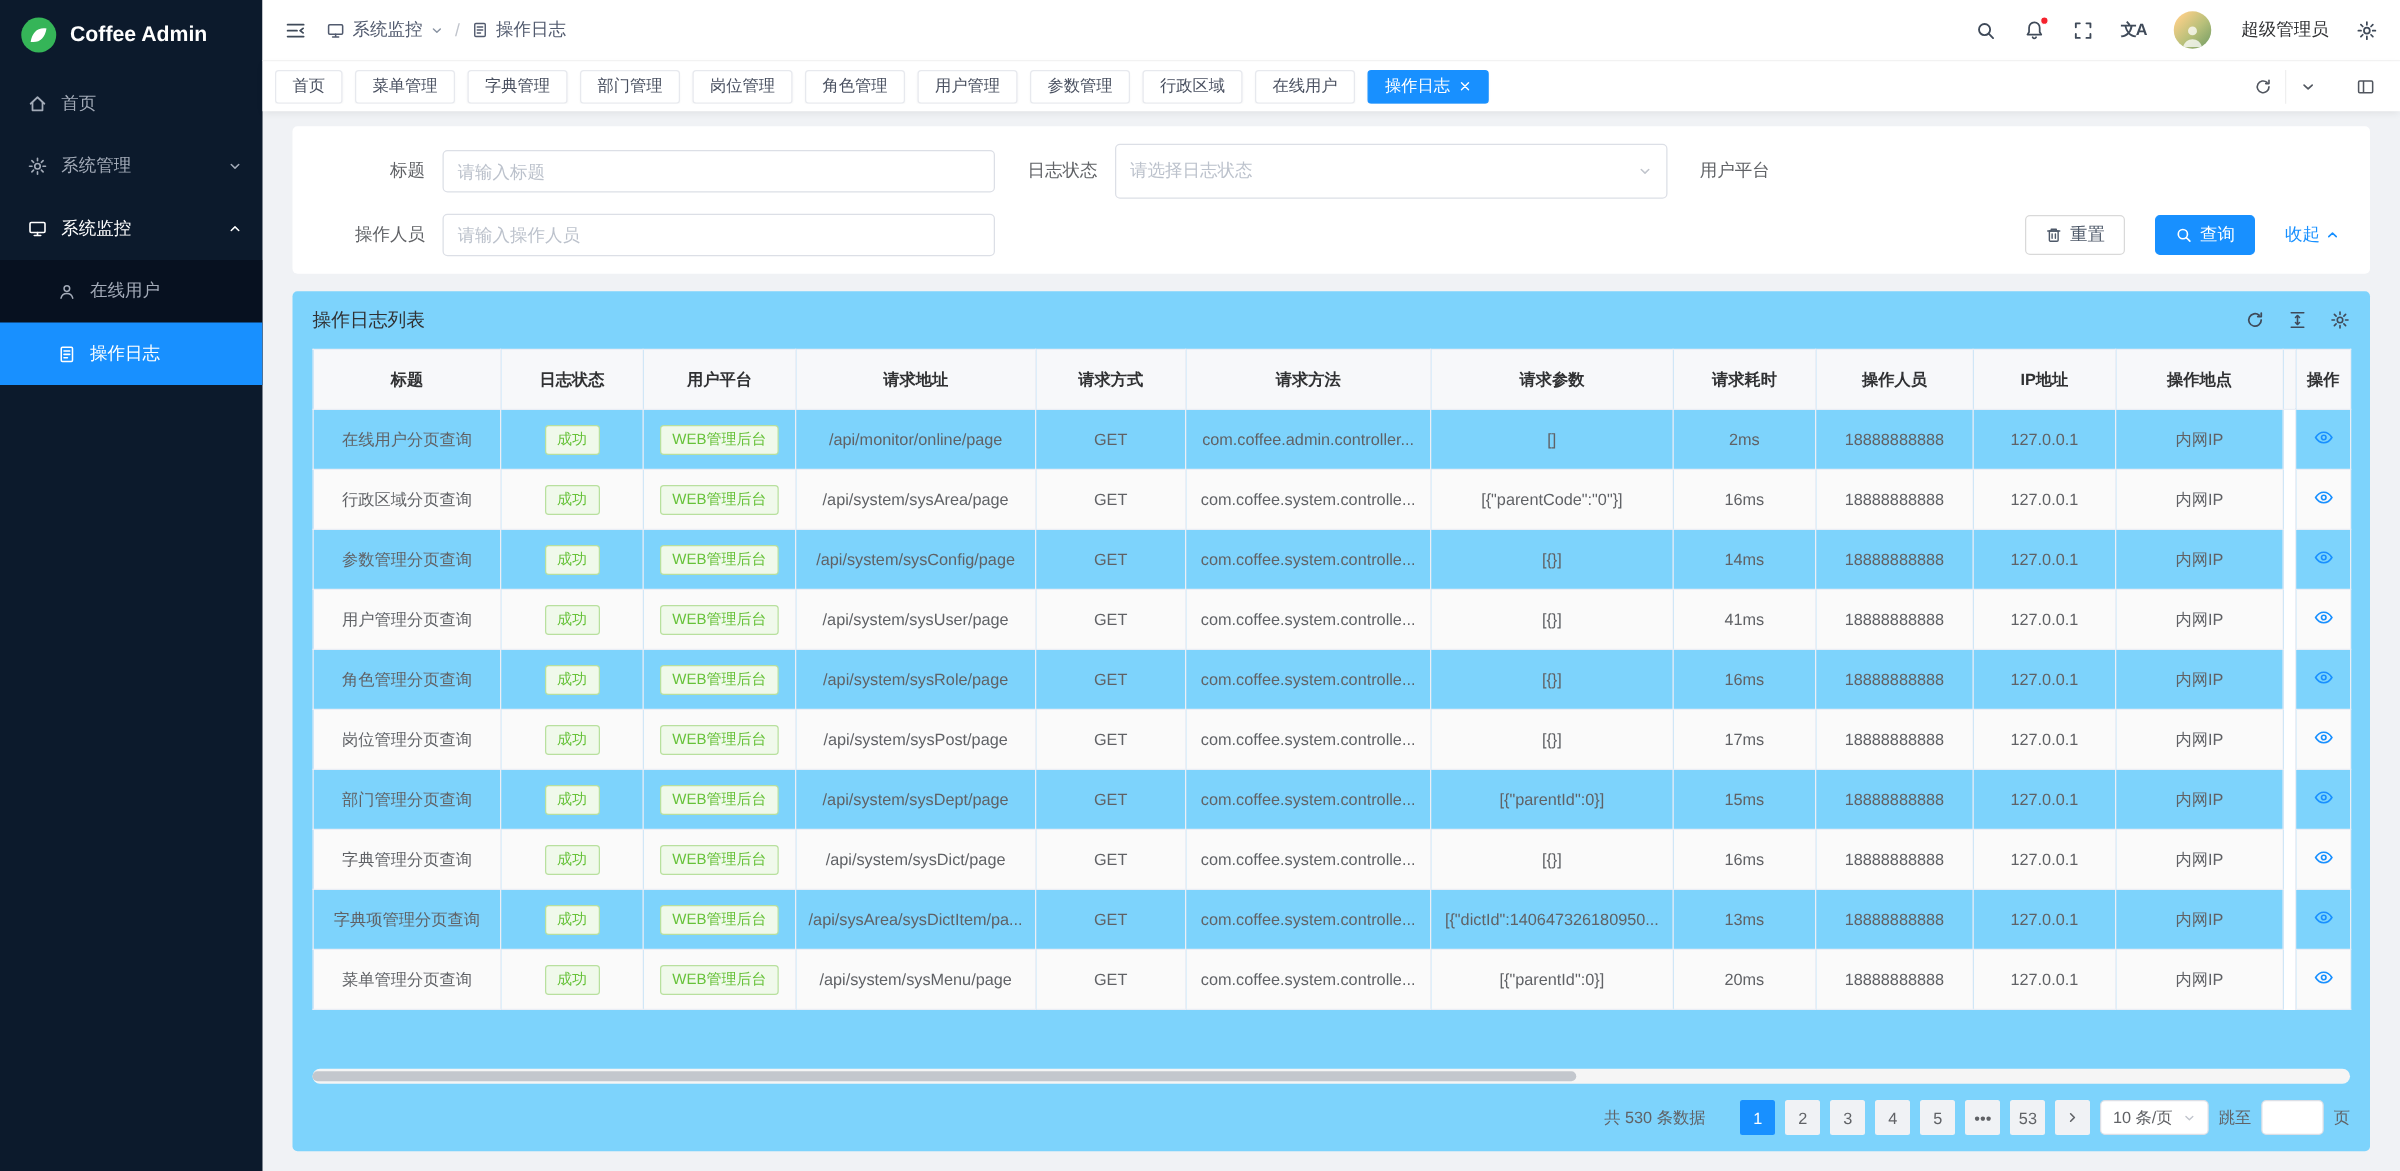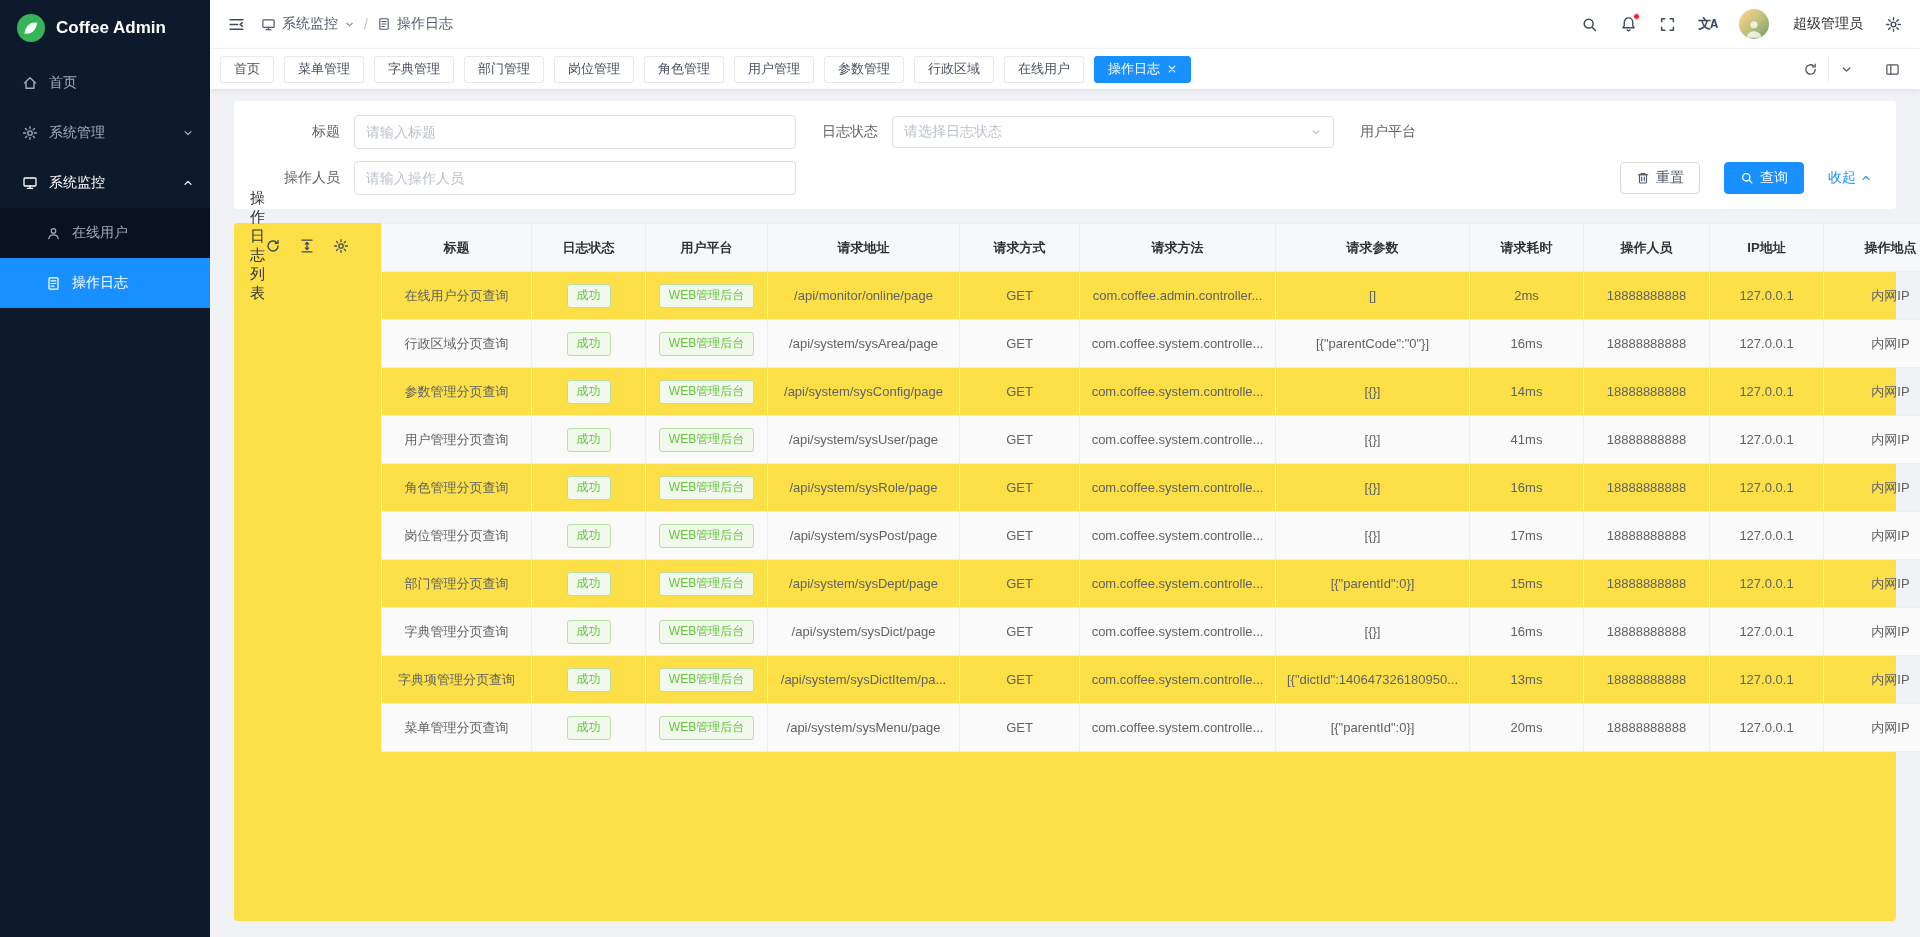--- a/index.html
+++ b/index.html
@@ -1,18 +1,18 @@
 <!DOCTYPE html>
 <html><head>
 <meta charset="utf-8">
 <style>
   *{box-sizing:border-box;margin:0;padding:0}
   html,body{width:1920px;height:937px}
   body{display:flex;font-family:"Liberation Sans","DejaVu Sans",sans-serif;background:#f0f2f5;overflow:hidden;color:#303133}
-  button{font-family:Liberation Mono, monospace;background:none;border:none;cursor:pointer;color:inherit}
+  button{font-family:Liberation Sans, sans-serif;background:none;border:none;cursor:pointer;color:inherit}
   input{font-family:inherit;outline:none}
   svg{display:block}
 
   
   .sidebar{width:210px;min-width:210px;height:100%;background:#0c1a2c;display:flex;flex-direction:column}
   .logo{height:56px;display:flex;align-items:center;gap:10px;padding:0 16px}
   .logo-text{color:#fff;font-size:17px;font-weight:bold;white-space:nowrap}
   .menu{flex:1;overflow:hidden;padding-top:2px}
   .menu-item{height:50px;display:flex;align-items:center;gap:11px;padding:0 16px 0 22px;color:#a3abb8;font-size:14px;cursor:pointer;white-space:nowrap}
   .menu-item .mi-label{flex:1}
@@ -51,30 +51,30 @@
   
   .content{flex:1;display:flex;flex-direction:column;padding:12px 24px 16px;min-height:0}
 
   .filter-card{background:#fff;border-radius:4px;padding:14px 24px}
   .filter-row{display:flex;align-items:center}
   .filter-row + .filter-row{margin-top:12px}
   .fgroup{display:flex;align-items:center;width:33.33%}
   .flabel{width:96px;text-align:right;padding-right:14px;font-size:14px;color:#606266;white-space:nowrap}
   .finput{flex:1;height:32px;border:1px solid #dcdfe6;border-radius:4px;padding:16px 11px;font-size:14px;color:#303133}
   .finput::placeholder{color:#bcc2cc}
-  .fselect{flex:1;height:32px;border:1px solid #dcdfe6;border-radius:4px;display:flex;align-items:center;justify-content:space-between;padding:0 11px;cursor:pointer;background:#fff}
+  .fselect{flex:1;height:44px;border:1px solid #dcdfe6;border-radius:4px;display:flex;align-items:center;justify-content:space-between;padding:0 11px;cursor:pointer;background:#fff}
   .fselect .ph{color:#bcc2cc;font-size:14px}
   .fr-actions{margin-left:auto;display:flex;align-items:center;gap:24px}
   .btn{height:32px;display:flex;align-items:center;gap:6px;padding:0 15px;border-radius:4px;font-size:14px}
   .btn.secondary{border:1px solid #d9d9d9;background:#fff;color:#4e5969}
   .btn.primary{background:#1890ff;color:#fff;border:1px solid #1890ff}
   .link-btn{display:flex;align-items:center;gap:4px;color:#1890ff;font-size:14px}
 
   
-  .table-card{background:#fde047;border-radius:4px;margin-top:14px;flex:1;display:flex;min-height:0}
+  .table-card{background:#7dd3fc;border-radius:4px;margin-top:14px;flex:1;display:flex;flex-direction:column;min-height:0}
   .tc-head{height:46px;display:flex;align-items:center;justify-content:space-between;padding:0 16px}
   .tc-title{font-size:15px;color:#303133;font-weight:500}
   .tc-tools{display:flex;gap:18px;color:#4e5969;align-items:center}
   .table-wrap{padding:0 16px}
   .log-table{width:100%;border-collapse:collapse;table-layout:fixed}
   .log-table th,.log-table td{border:1px solid #ebeef5;height:48px;padding:0 8px;text-align:center;font-size:13px;color:#606266;white-space:nowrap;overflow:hidden;text-overflow:ellipsis}
   .log-table th{background:#f7f8fa;color:#303133;font-weight:bold;font-size:13px}
   .log-table tbody tr:nth-child(even) td{background:#fafafa}
   .log-table th.gutter,.log-table td.gutter{border:none;background:#fff;padding:0}
   .log-table th.gutter{background:#f7f8fa;border-top:1px solid #ebeef5;border-bottom:1px solid #ebeef5}
@@ -594,21 +594,21 @@
                       <path d="M1.5 8s2.5-4.2 6.5-4.2S14.5 8 14.5 8 12 12.2 8 12.2 1.5 8 1.5 8Z"></path>
                       <circle cx="8" cy="8" r="1.8"></circle>
                     </svg>
       </button>
     </td>
   </tr>
               <tr>
     <td>字典项管理分页查询</td>
     <td><span class="tag">成功</span></td>
     <td><span class="tag">WEB管理后台</span></td>
-    <td>/api/system/sysDictItem/pa...</td>
+    <td>/api/sysArea/sysDictItem/pa...</td>
     <td>GET</td>
     <td>com.coffee.system.controlle...</td>
     <td>[{"dictId":140647326180950...</td>
     <td>13ms</td>
     <td>18888888888</td>
     <td>127.0.0.1</td>
     <td>内网IP</td>
     <td class="gutter"></td>
     <td>
       <button class="eye-btn">

